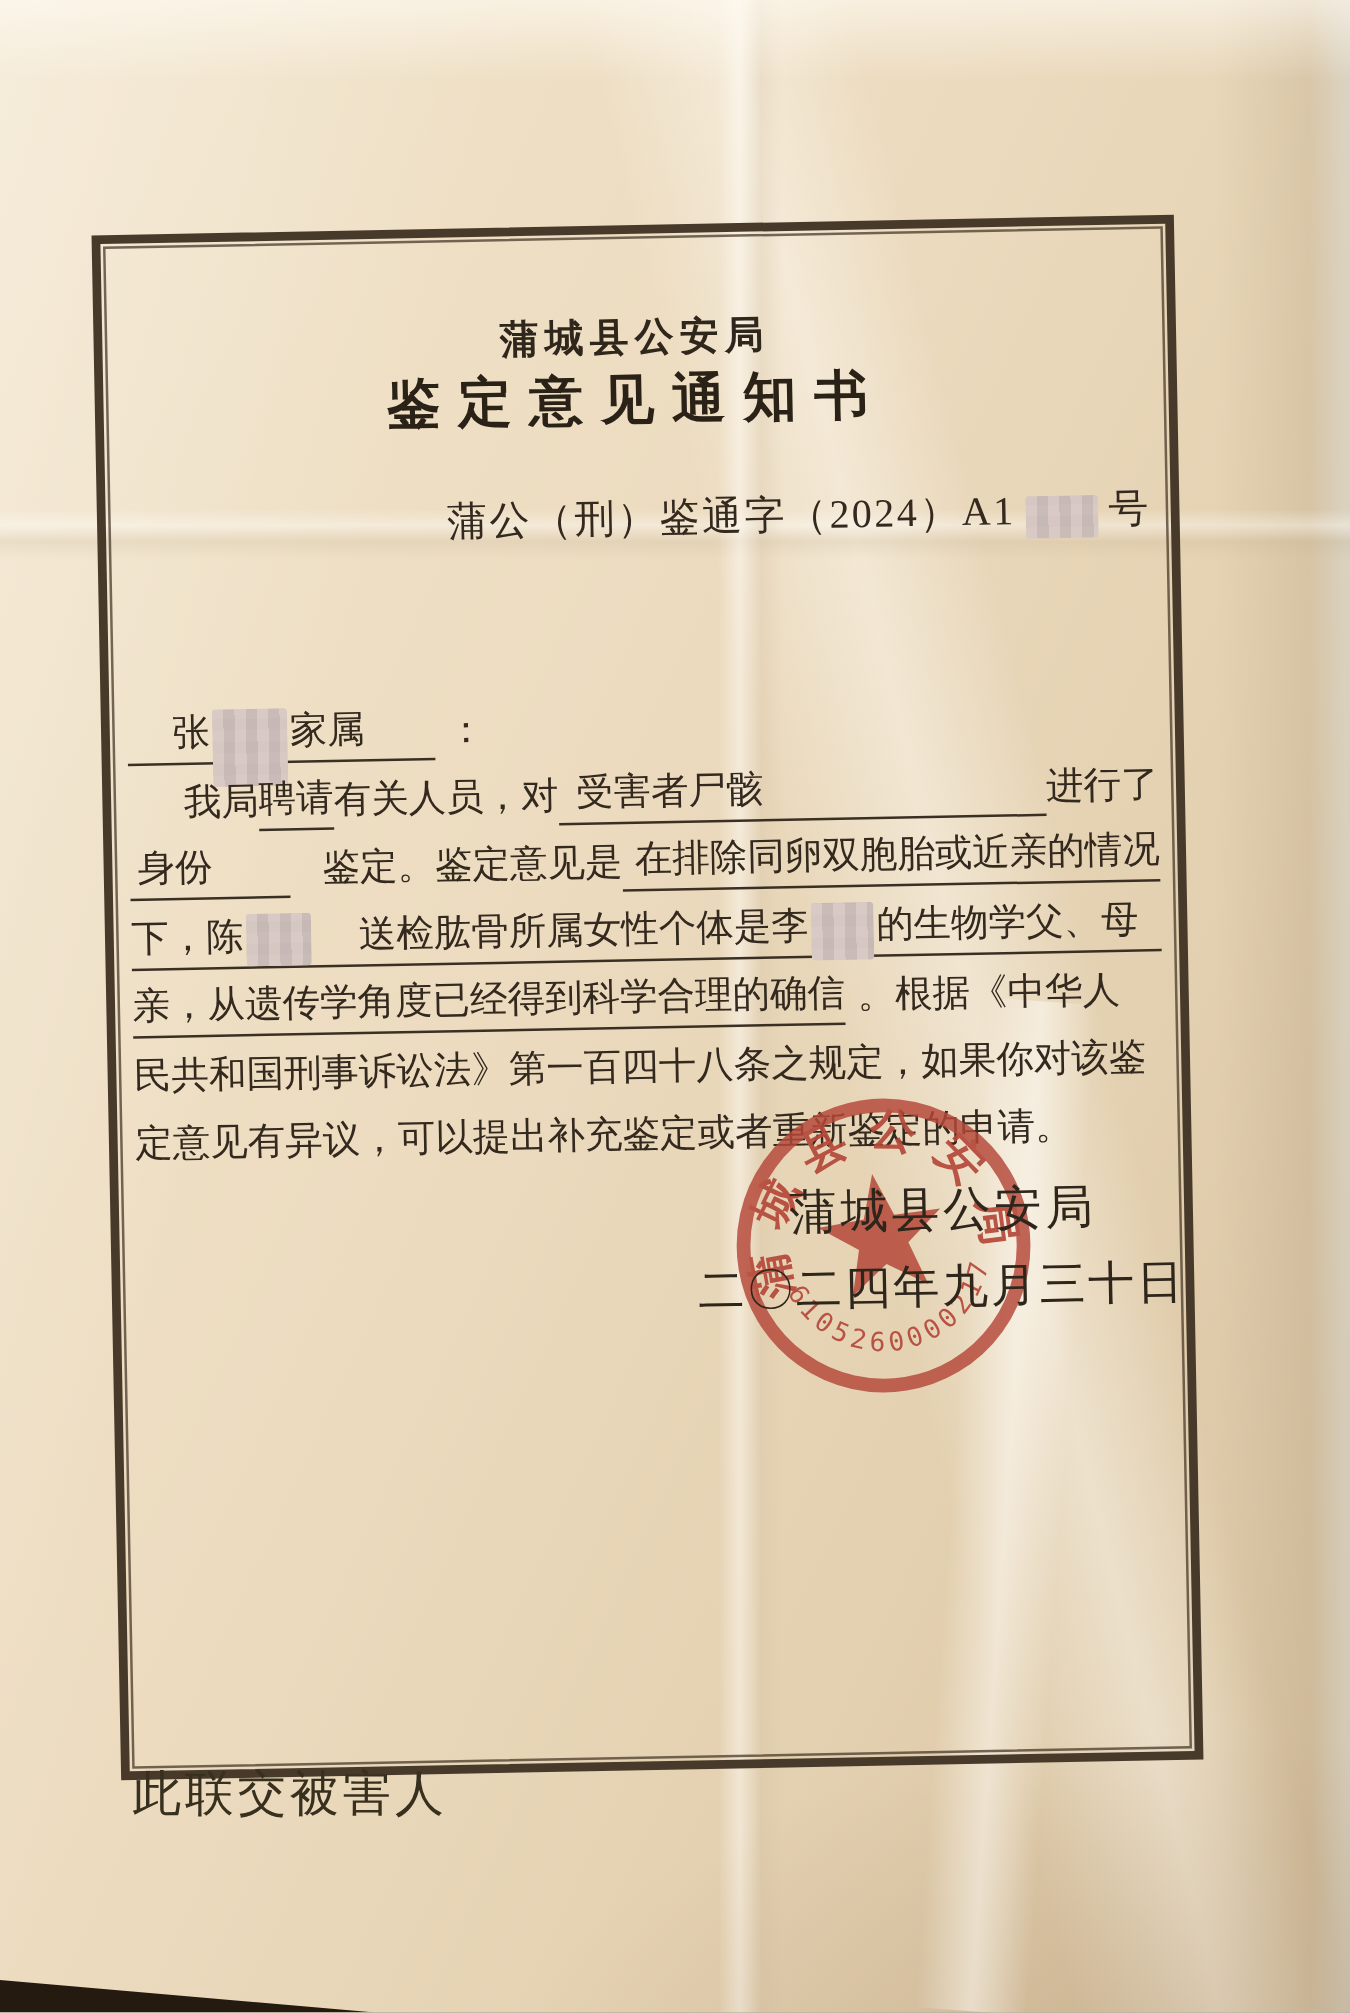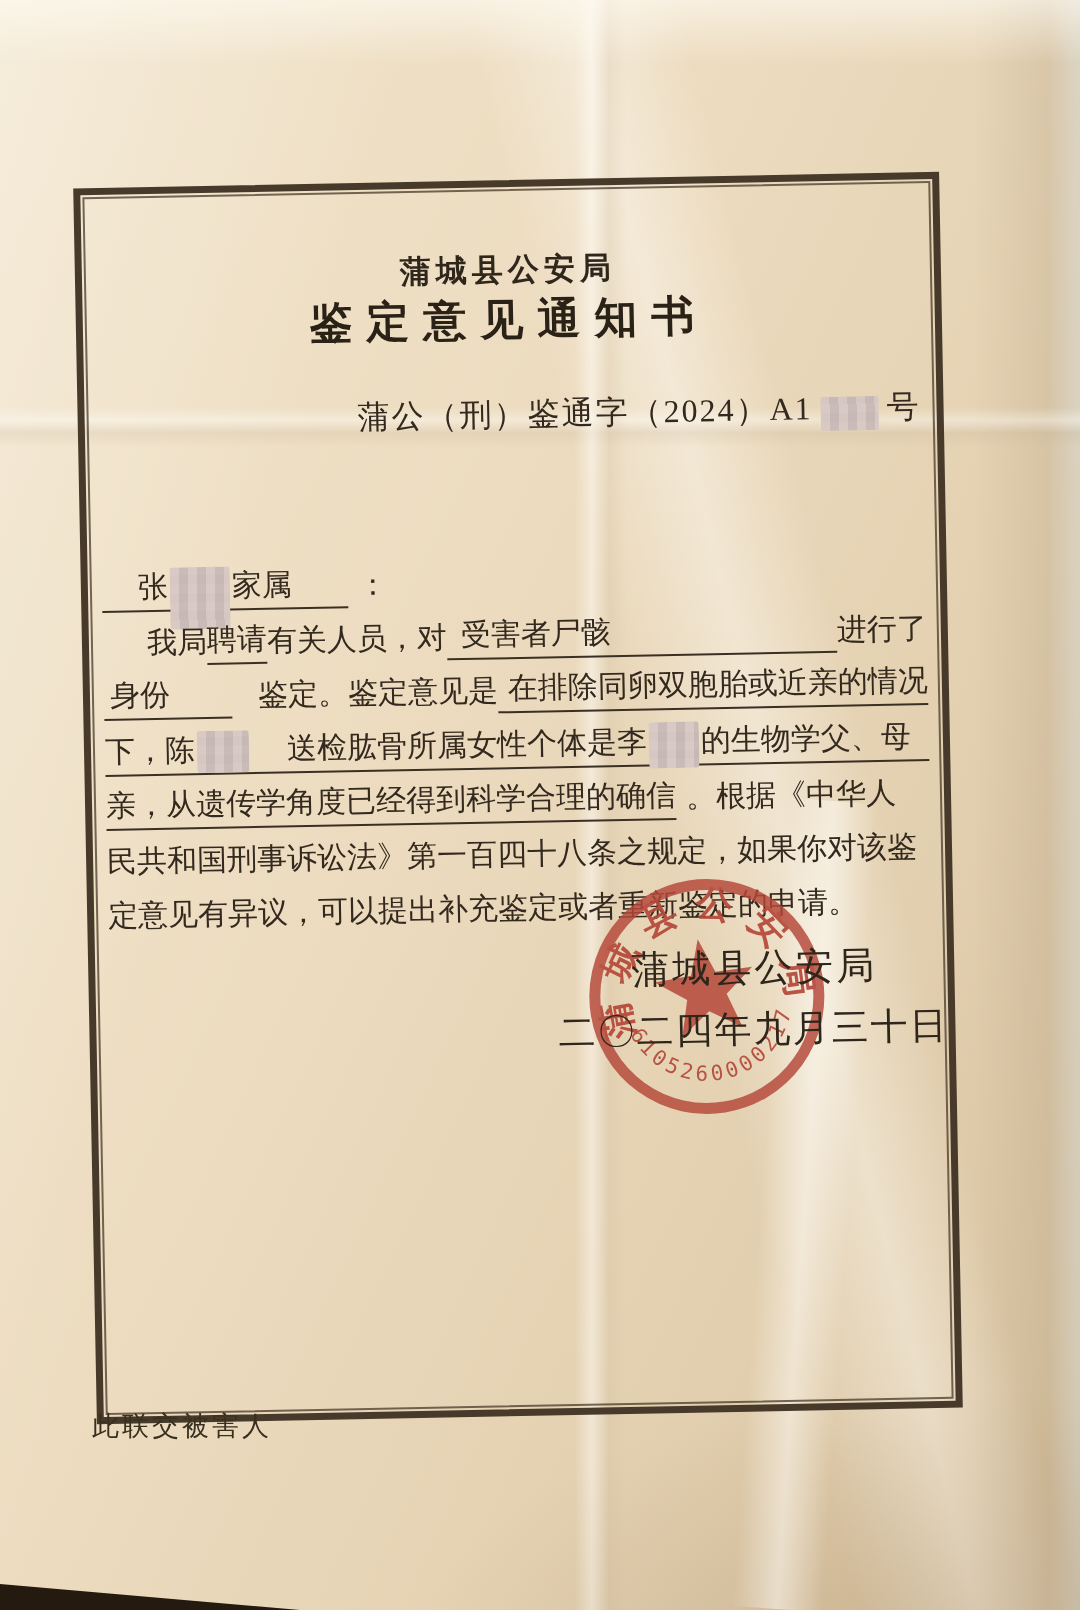--- a/index.html
+++ b/index.html
@@ -85,22 +85,22 @@
   }
   .issuer-date{
     position:absolute;left:462px;top:822px;font-size:37px;color:#2e251b;letter-spacing:2px;
   }
   .seal{
     position:absolute;left:479px;top:681px;width:264px;height:264px;
     transform:rotate(-8deg);opacity:.92;
   }
   
   .footer-note{
-    position:absolute;left:92px;top:1408px;
-    font-size:27px;color:#38301f;letter-spacing:3px;
+    position:absolute;left:106px;top:1408px;
+    font-size:39px;color:#38301f;letter-spacing:3px;
   }
 </style>
 </head>
 <body>
 
 <div class="paper">
   <div class="crease-v2"></div>
   <div class="table-corner"></div>
 
   <div class="frame">

